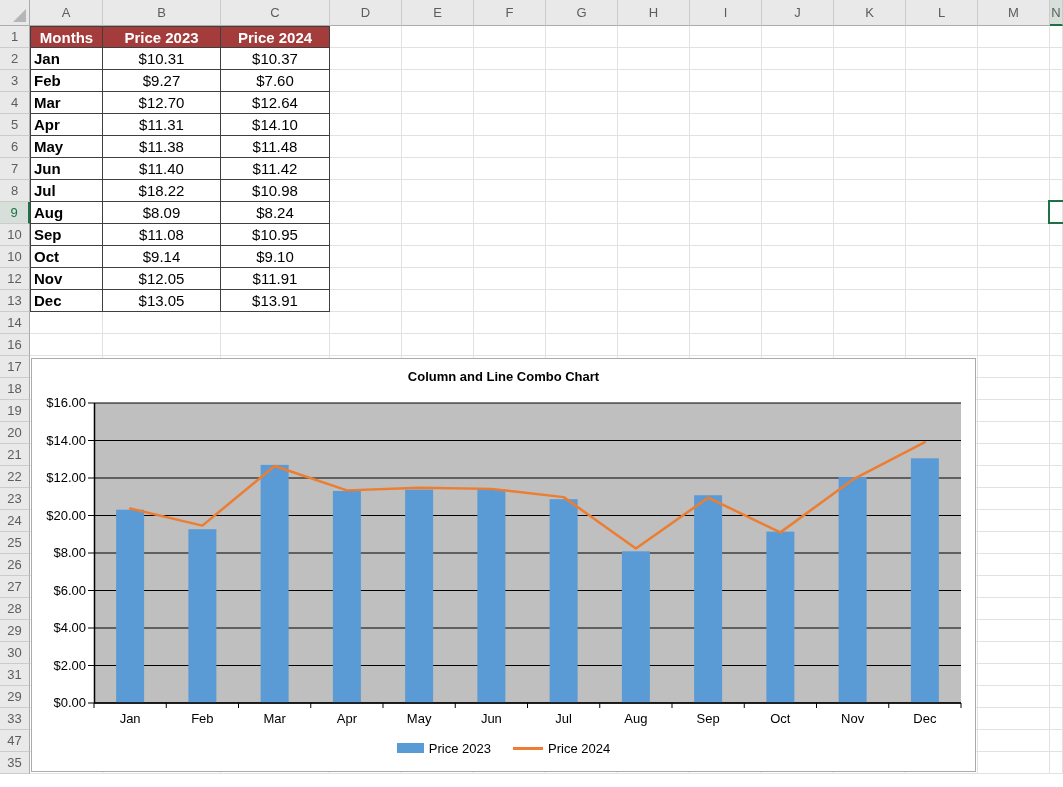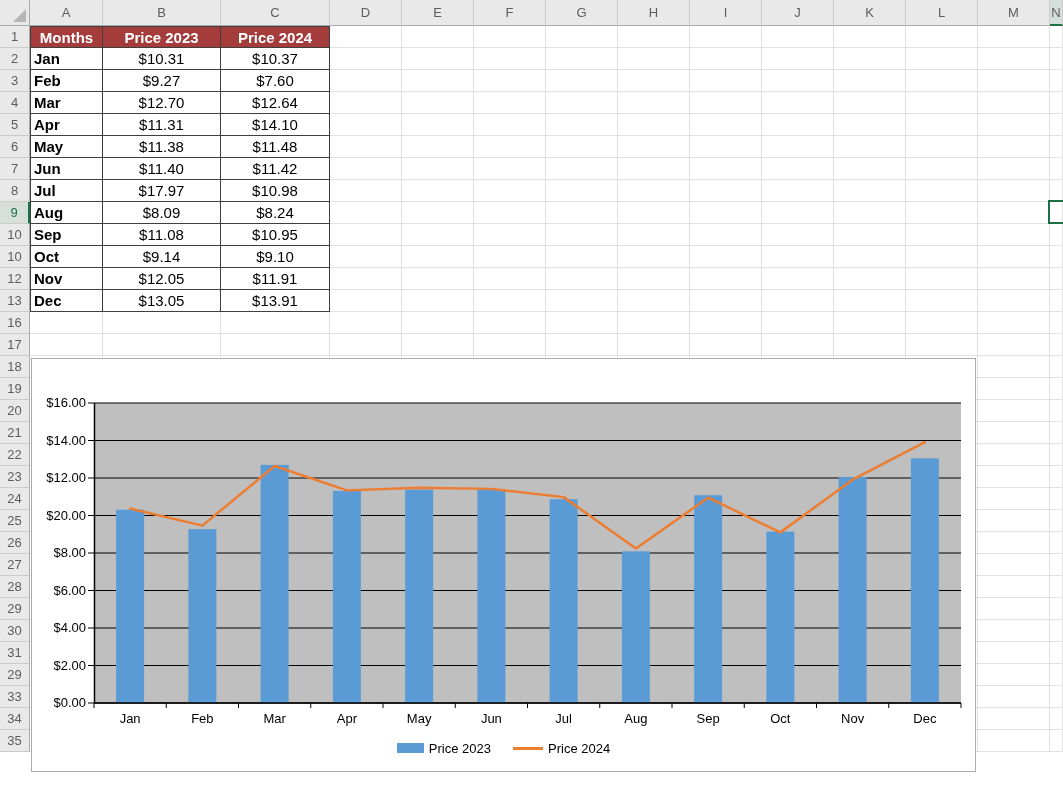--- a/index.html
+++ b/index.html
@@ -228,21 +228,21 @@
       <div class="cell" style="width: 72px;"></div>
       <div class="cell" style="width: 72px;"></div>
       <div class="cell" style="width: 72px;"></div>
       <div class="cell" style="width: 72px;"></div>
       <div class="cell" style="width: 72px;"></div>
       <div class="cell" style="width: 13px;"></div>
     </div>
     <div class="gridrow">
       <div class="rowhdr">8</div>
       <div class="cell tbl-month" style="width: 73px;">Jul</div>
-      <div class="cell tbl-val" style="width: 118px;">$17.97</div>
+      <div class="cell tbl-val" style="width: 118px;">$18.22</div>
       <div class="cell tbl-val" style="width: 109px;">$10.98</div>
       <div class="cell" style="width: 72px;"></div>
       <div class="cell" style="width: 72px;"></div>
       <div class="cell" style="width: 72px;"></div>
       <div class="cell" style="width: 72px;"></div>
       <div class="cell" style="width: 72px;"></div>
       <div class="cell" style="width: 72px;"></div>
       <div class="cell" style="width: 72px;"></div>
       <div class="cell" style="width: 72px;"></div>
       <div class="cell" style="width: 72px;"></div>
@@ -328,20 +328,37 @@
       <div class="cell" style="width: 72px;"></div>
       <div class="cell" style="width: 72px;"></div>
       <div class="cell" style="width: 72px;"></div>
       <div class="cell" style="width: 72px;"></div>
       <div class="cell" style="width: 72px;"></div>
       <div class="cell" style="width: 72px;"></div>
       <div class="cell" style="width: 72px;"></div>
       <div class="cell" style="width: 13px;"></div>
     </div>
     <div class="gridrow">
+      <div class="rowhdr">14</div>
+      <div class="cell" style="width: 73px;"></div>
+      <div class="cell" style="width: 118px;"></div>
+      <div class="cell" style="width: 109px;"></div>
+      <div class="cell" style="width: 72px;"></div>
+      <div class="cell" style="width: 72px;"></div>
+      <div class="cell" style="width: 72px;"></div>
+      <div class="cell" style="width: 72px;"></div>
+      <div class="cell" style="width: 72px;"></div>
+      <div class="cell" style="width: 72px;"></div>
+      <div class="cell" style="width: 72px;"></div>
+      <div class="cell" style="width: 72px;"></div>
+      <div class="cell" style="width: 72px;"></div>
+      <div class="cell" style="width: 72px;"></div>
+      <div class="cell" style="width: 13px;"></div>
+    </div>
+    <div class="gridrow">
       <div class="rowhdr">16</div>
       <div class="cell" style="width: 73px;"></div>
       <div class="cell" style="width: 118px;"></div>
       <div class="cell" style="width: 109px;"></div>
       <div class="cell" style="width: 72px;"></div>
       <div class="cell" style="width: 72px;"></div>
       <div class="cell" style="width: 72px;"></div>
       <div class="cell" style="width: 72px;"></div>
       <div class="cell" style="width: 72px;"></div>
       <div class="cell" style="width: 72px;"></div>
@@ -634,21 +651,21 @@
       <div class="cell" style="width: 72px;"></div>
       <div class="cell" style="width: 72px;"></div>
       <div class="cell" style="width: 72px;"></div>
       <div class="cell" style="width: 72px;"></div>
       <div class="cell" style="width: 72px;"></div>
       <div class="cell" style="width: 72px;"></div>
       <div class="cell" style="width: 72px;"></div>
       <div class="cell" style="width: 13px;"></div>
     </div>
     <div class="gridrow">
-      <div class="rowhdr">34</div>
+      <div class="rowhdr">47</div>
       <div class="cell" style="width: 73px;"></div>
       <div class="cell" style="width: 118px;"></div>
       <div class="cell" style="width: 109px;"></div>
       <div class="cell" style="width: 72px;"></div>
       <div class="cell" style="width: 72px;"></div>
       <div class="cell" style="width: 72px;"></div>
       <div class="cell" style="width: 72px;"></div>
       <div class="cell" style="width: 72px;"></div>
       <div class="cell" style="width: 72px;"></div>
       <div class="cell" style="width: 72px;"></div>
@@ -668,20 +685,21 @@
       <div class="cell" style="width: 72px;"></div>
       <div class="cell" style="width: 72px;"></div>
       <div class="cell" style="width: 72px;"></div>
       <div class="cell" style="width: 72px;"></div>
       <div class="cell" style="width: 72px;"></div>
       <div class="cell" style="width: 72px;"></div>
       <div class="cell" style="width: 72px;"></div>
       <div class="cell" style="width: 13px;"></div>
     </div>
     <div id="chart-box">
+      <div id="chart-title">Column and Line Combo Chart</div>
       <div class="ylab" style="top: 36px;">$16.00</div>
       <div class="ylab" style="top: 73.5px;">$14.00</div>
       <div class="ylab" style="top: 111px;">$12.00</div>
       <div class="ylab" style="top: 148.5px;">$20.00</div>
       <div class="ylab" style="top: 186px;">$8.00</div>
       <div class="ylab" style="top: 223.5px;">$6.00</div>
       <div class="ylab" style="top: 261px;">$4.00</div>
       <div class="ylab" style="top: 298.5px;">$2.00</div>
       <div class="ylab" style="top: 336px;">$0.00</div>
       <svg width="867" height="300" id="plot-svg">

